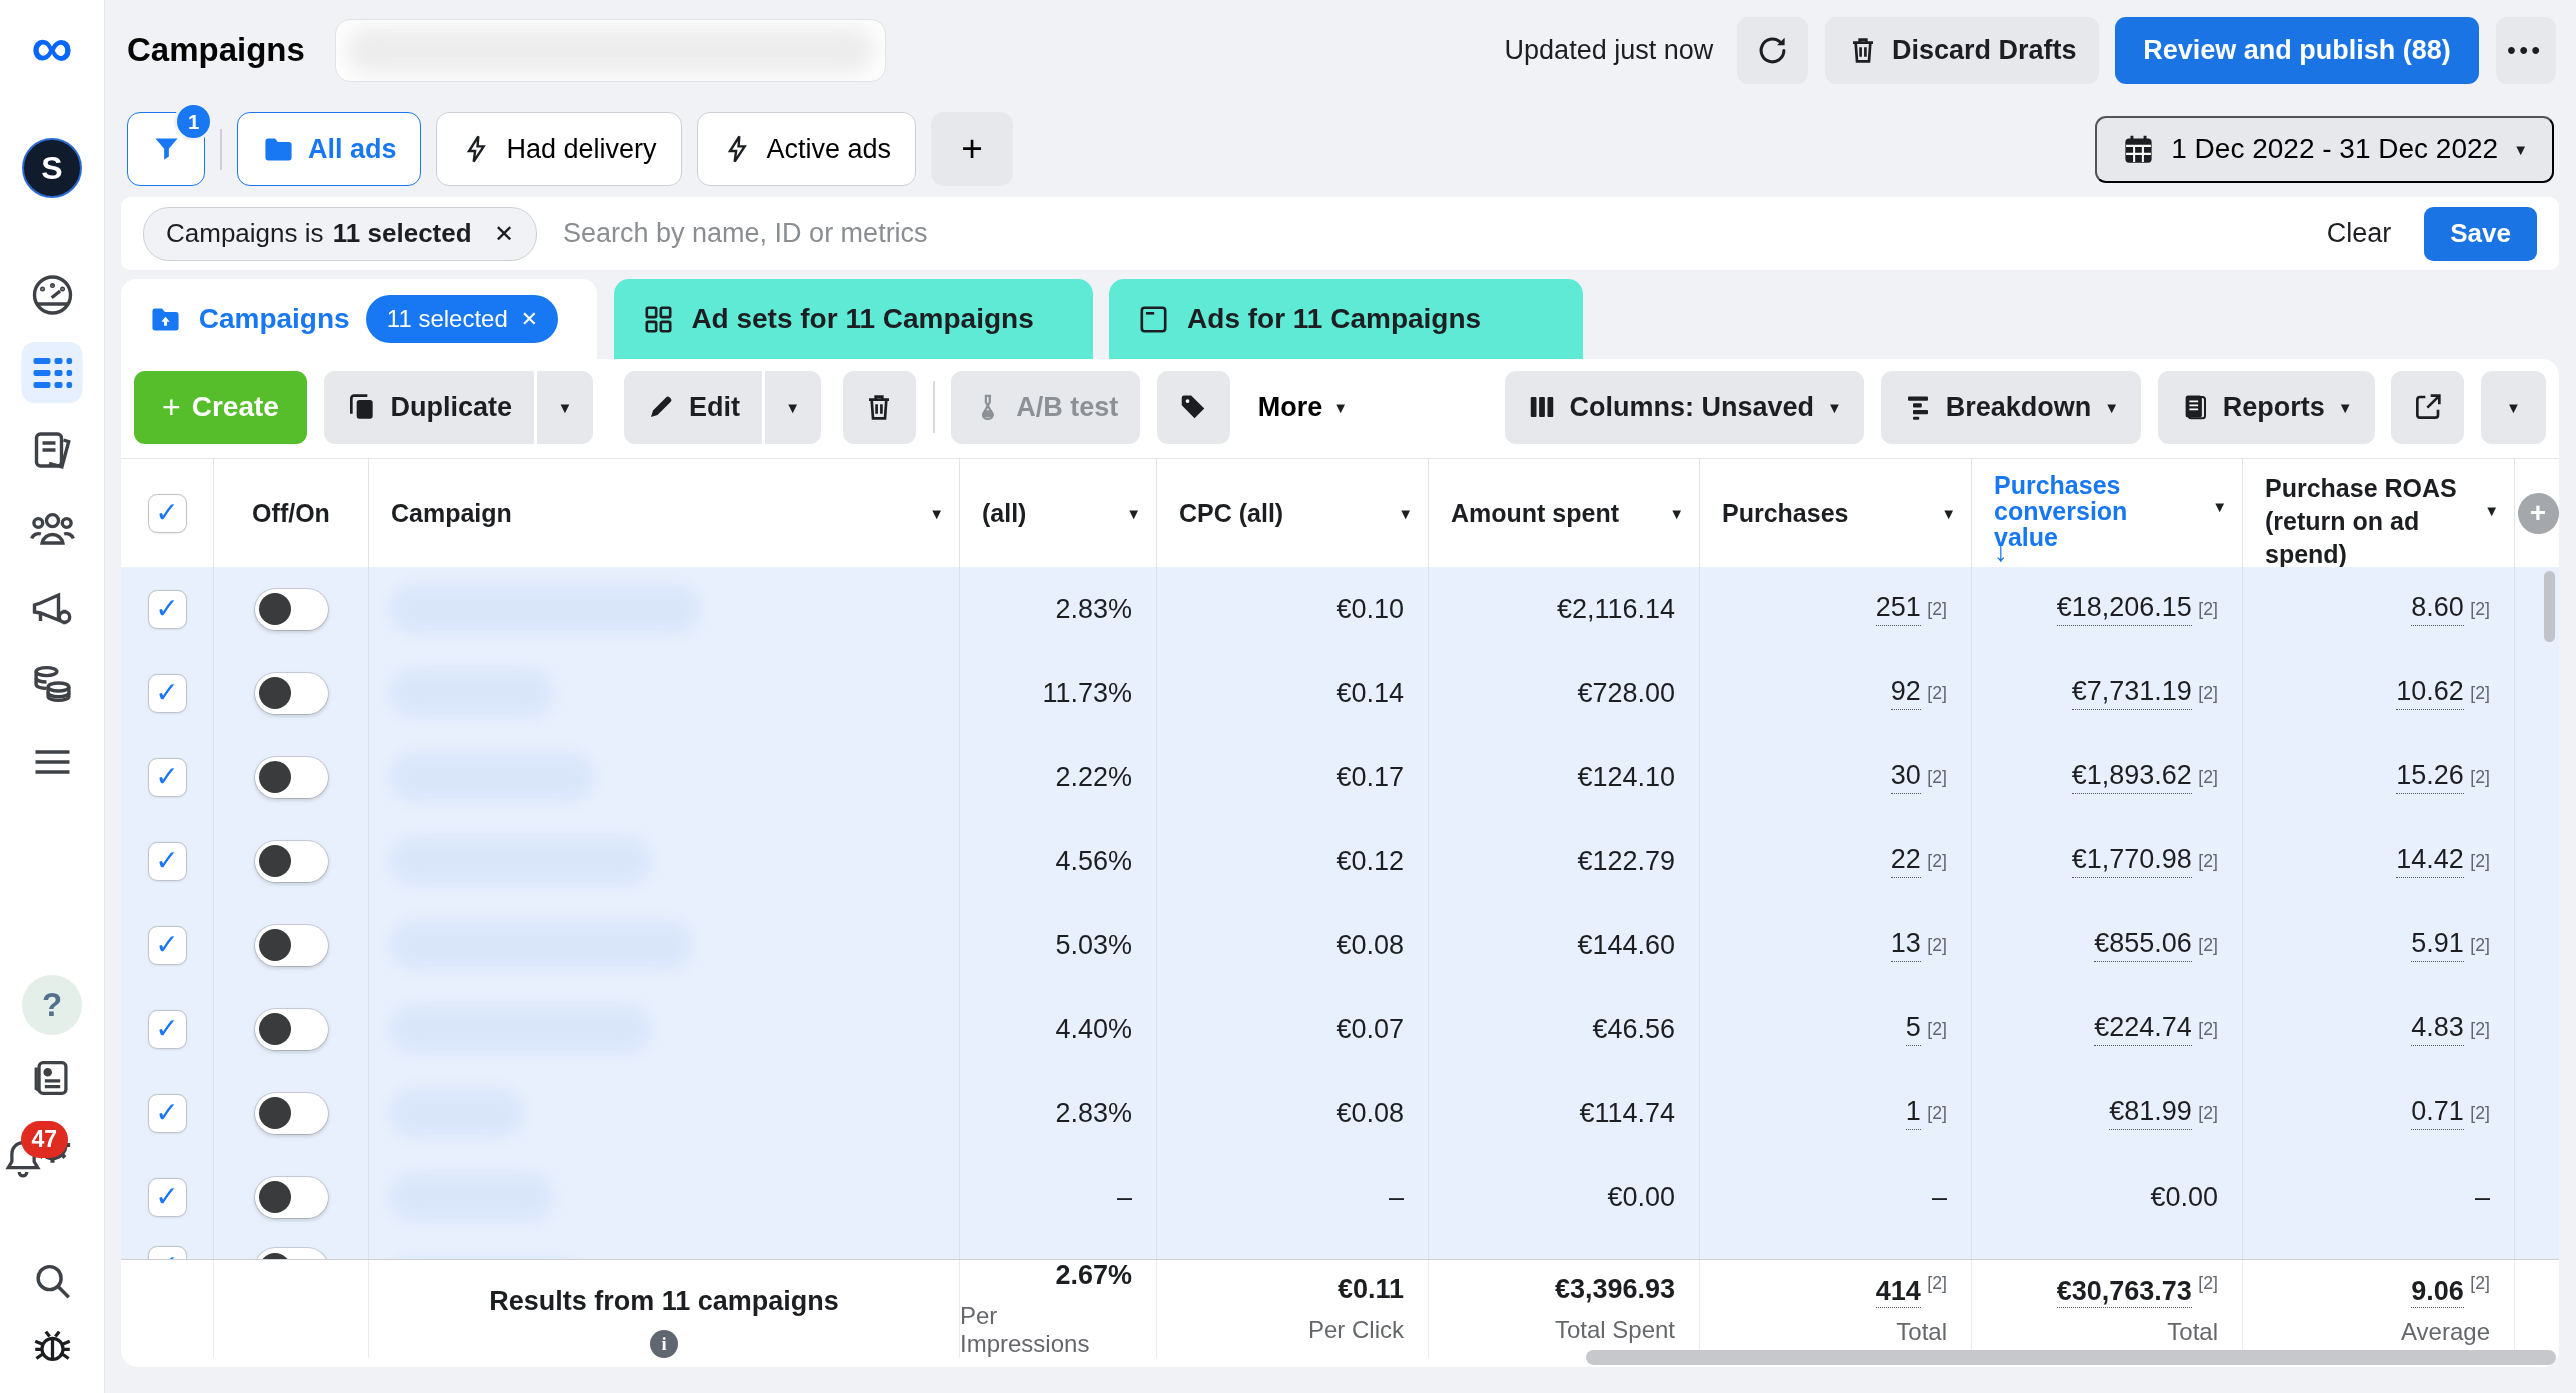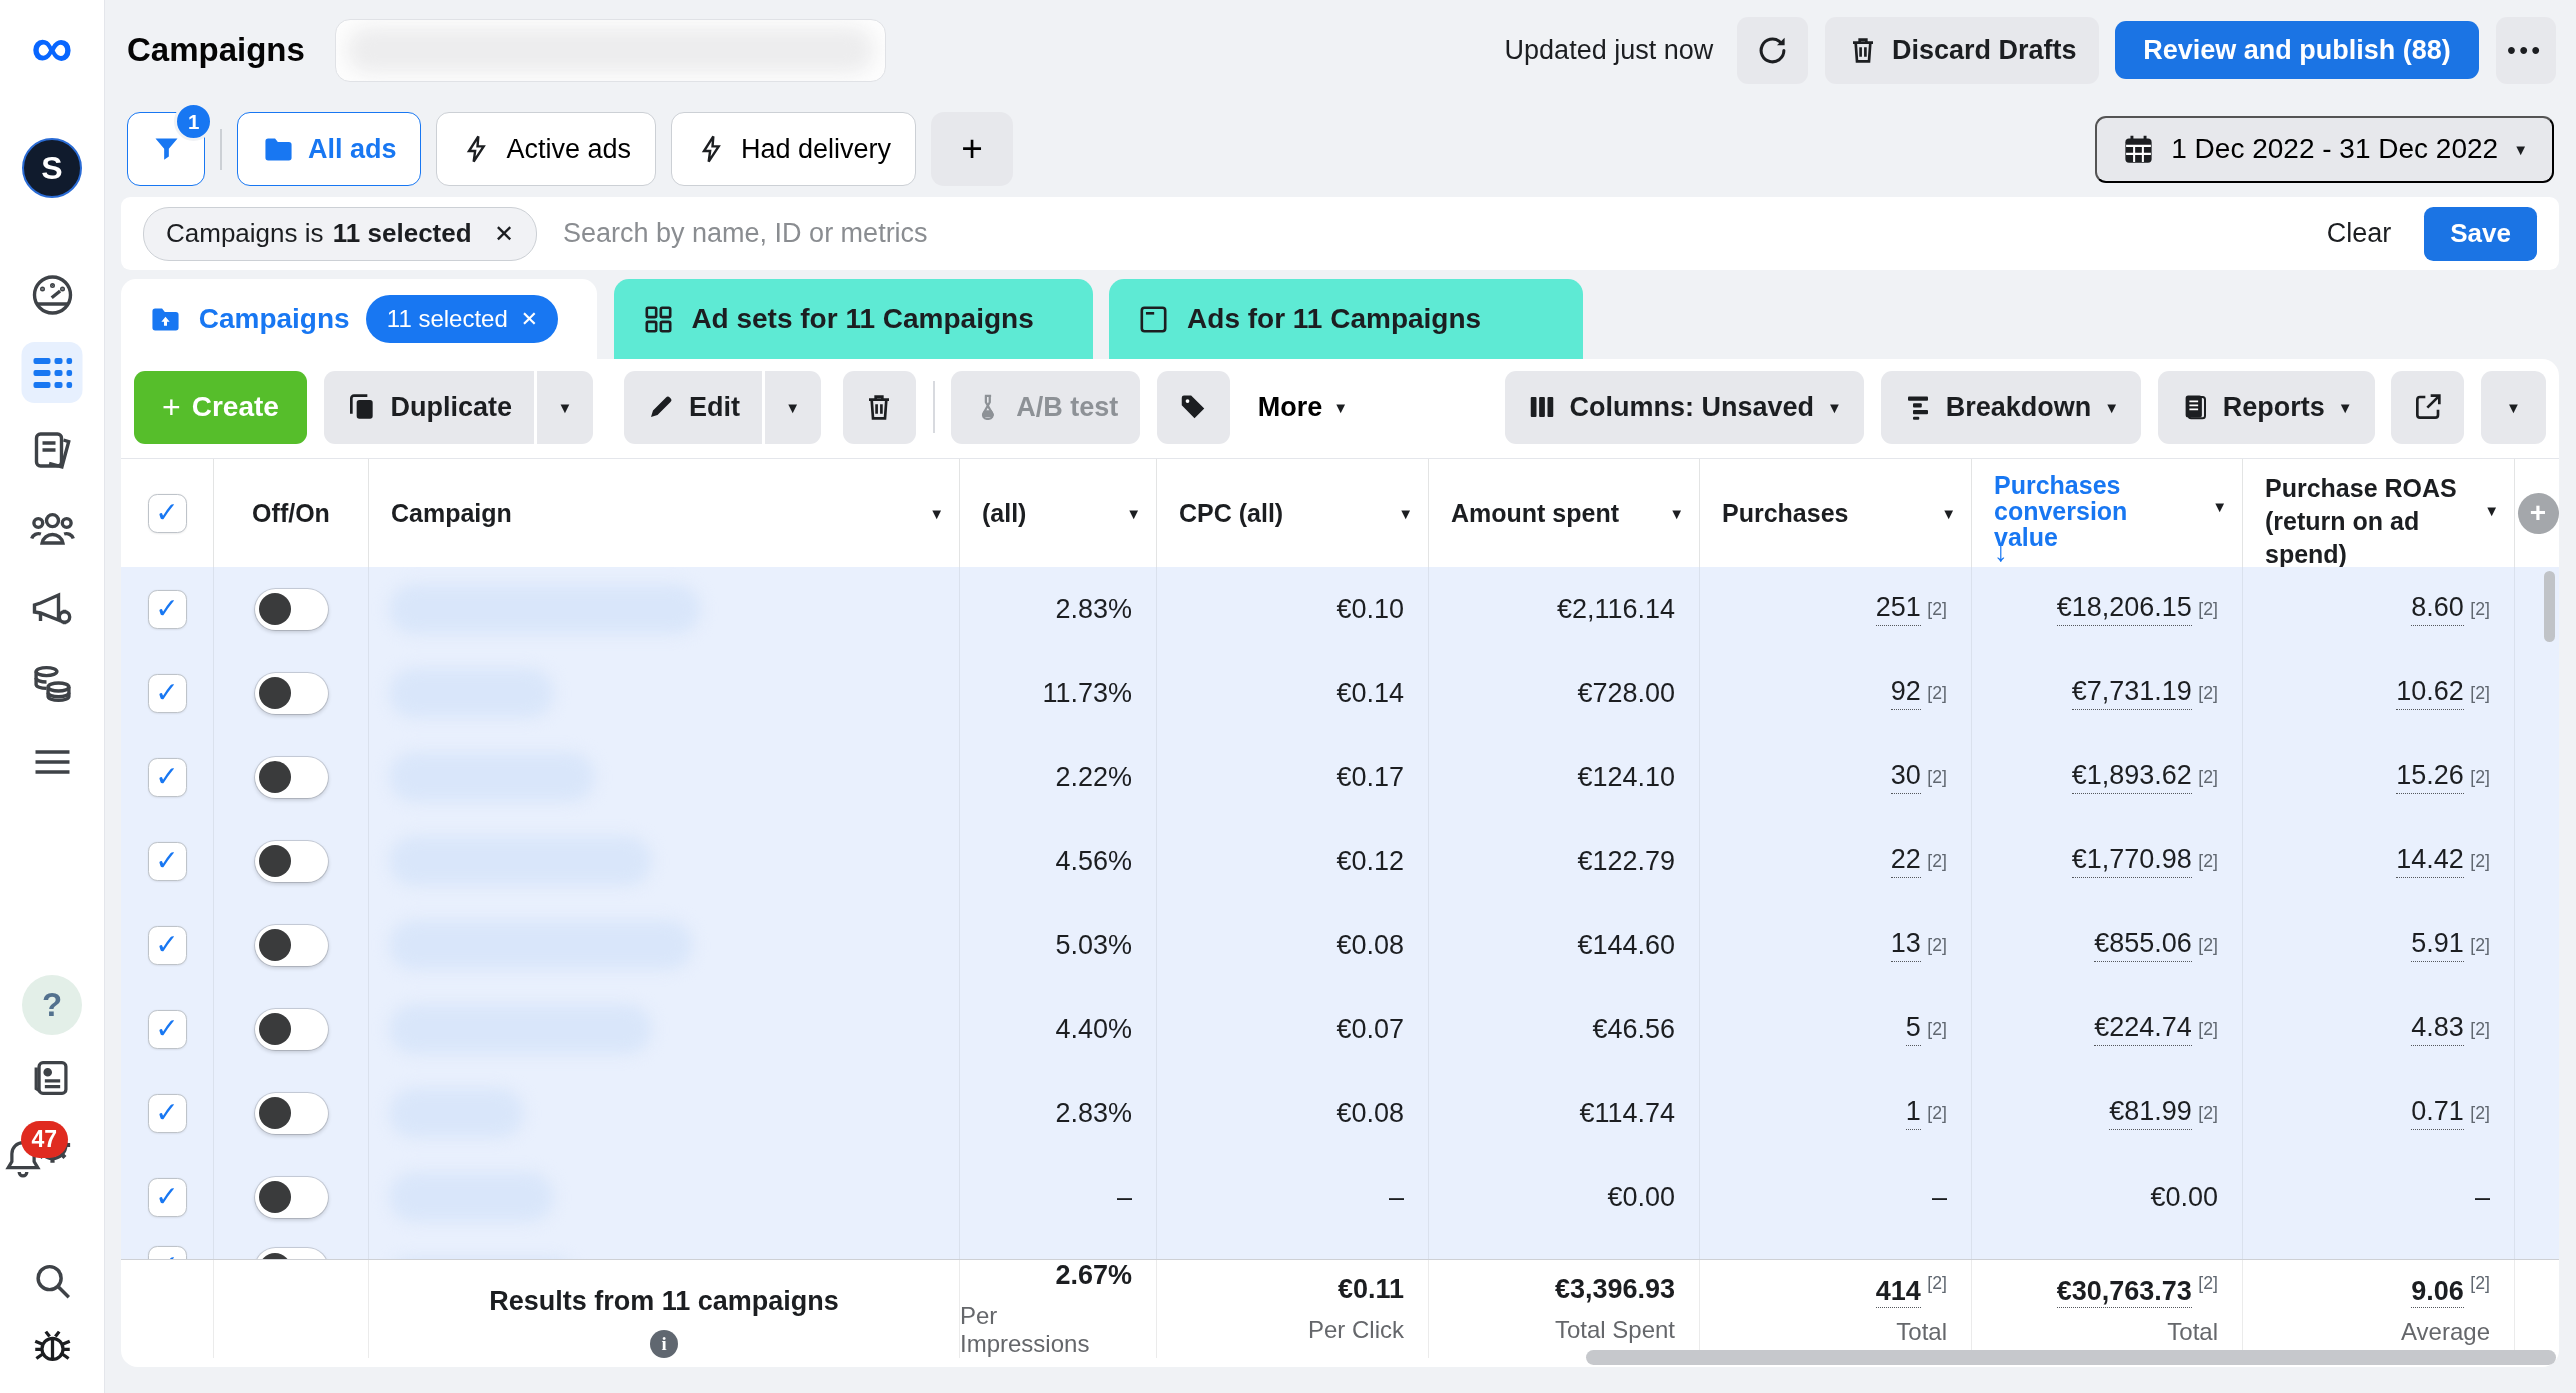--- a/index.html
+++ b/index.html
@@ -17,21 +17,21 @@
   .badge47{position:absolute;left:20.5px;top:-15px;background:#e02b20;color:#fff;font-size:23px;font-weight:700;height:37px;border-radius:18.6px;padding:0 11px;display:flex;align-items:center;}
   
   .topbar{position:absolute;left:104px;top:5.6px;right:0;height:89px;display:flex;align-items:center;}
   .page-title{margin-left:23px;font-size:33px;font-weight:700;color:#050505;}
   .account-pill{margin-left:30px;width:549px;height:61px;background:#fdfdfd;border:0.9px solid #e0e2e6;border-radius:15px;overflow:hidden;position:relative;}
   .account-pill .smear{position:absolute;left:11px;top:7.4px;right:11px;height:46px;background:#ededee;border-radius:23px;filter:blur(8.4px);}
   .topbar-right{margin-left:auto;margin-right:20.5px;display:flex;align-items:center;gap:16.7px;}
   .updated{font-size:27px;color:#1c1e21;margin-right:7.4px;}
   .gbtn{background:#e7e8ec;border-radius:11px;height:67px;display:flex;align-items:center;gap:13px;padding:0 22px;font-size:27px;font-weight:700;color:#1c1e21;cursor:pointer;border:none;box-sizing:border-box;}
   .gbtn.sq{width:71px;justify-content:center;padding:0;}
-  .bluebtn{background:#1b74e4;color:#fff;border-radius:11px;height:58px;display:flex;align-items:center;padding:0 28px;font-size:27px;font-weight:700;cursor:pointer;border:none;}
+  .bluebtn{background:#1b74e4;color:#fff;border-radius:11px;height:67px;display:flex;align-items:center;padding:0 28px;font-size:27px;font-weight:700;cursor:pointer;border:none;}
   .dots{font-size:24px;letter-spacing:3.7px;font-weight:700;}
   
   .filter-row{position:absolute;left:127px;top:110px;right:22px;height:78px;display:flex;align-items:center;gap:15px;}
   .fbtn{height:74px;border-radius:13px;display:flex;align-items:center;gap:13px;padding:0 24px;font-size:27px;font-weight:700;background:#fff;border:1.9px solid #ccd0d5;box-sizing:border-box;cursor:pointer;}
   .fbtn.bluestroke{border:1.9px solid #1877f2;color:#1877f2;}
   .filterbtn{position:relative;width:78px;justify-content:center;padding:0;}
   .fbadge{position:absolute;right:-9.3px;top:-11px;width:33px;height:33px;border-radius:50%;background:#1877f2;color:#fff;font-size:20.5px;font-weight:700;display:flex;align-items:center;justify-content:center;border:3.7px solid #f0f2f5;box-sizing:content-box;}
   .vdiv{width:1.9px;height:41px;background:#ccd0d5;}
   .plusbtn{background:#e7e8ec;border:none;width:82px;height:74px;border-radius:13px;font-size:37px;font-weight:400;display:flex;align-items:center;justify-content:center;cursor:pointer;}
   .datebtn{margin-left:auto;background:#e7e8ec;height:67px;border-radius:11px;display:flex;align-items:center;gap:15px;padding:0 24px;font-size:28px;font-weight:400;cursor:pointer;}
@@ -273,27 +273,27 @@
   <button class="fbtn bluestroke">
     <svg width="33" height="33" viewBox="0 0 24 24">
         <path d="M2.5 6a2 2 0 0 1 2-2h5l2 2.5h8a2 2 0 0 1 2 2V18a2 2 0 0 1-2 2h-15a2 2 0 0 1-2-2V6z" fill="#1877f2"></path>
       </svg>
     <span>All ads</span>
   </button>
   <button class="fbtn" style="font-weight:400">
     <svg width="32" height="32" viewBox="0 0 24 24" fill="none" stroke="#1c1e21" stroke-width="1.8">
         <path d="M13 2.5L6 13.5h4.6l-1.1 8L17 10h-4.6L13 2.5z"></path>
       </svg>
-    <span>Active ads</span>
+    <span>Had delivery</span>
   </button>
   <button class="fbtn" style="font-weight:400">
     <svg width="32" height="32" viewBox="0 0 24 24" fill="none" stroke="#1c1e21" stroke-width="1.8">
         <path d="M13 2.5L6 13.5h4.6l-1.1 8L17 10h-4.6L13 2.5z"></path>
       </svg>
-    <span>Had delivery</span>
+    <span>Active ads</span>
   </button>
   <button class="plusbtn">
       <span>+</span>
     </button>
   <button class="datebtn">
     <svg width="35" height="35" viewBox="0 0 24 24">
         <rect x="3" y="4.5" width="18" height="16.5" rx="2.5" fill="#1c1e21"></rect>
         <path d="M3.5 9.5h17M9 9.5v11M15 9.5v11M3.5 15h17" stroke="#fff" stroke-width="1.4" fill="none"></path>
         <path d="M7.5 2.5v3M16.5 2.5v3" stroke="#1c1e21" stroke-width="2"></path>
       </svg>

